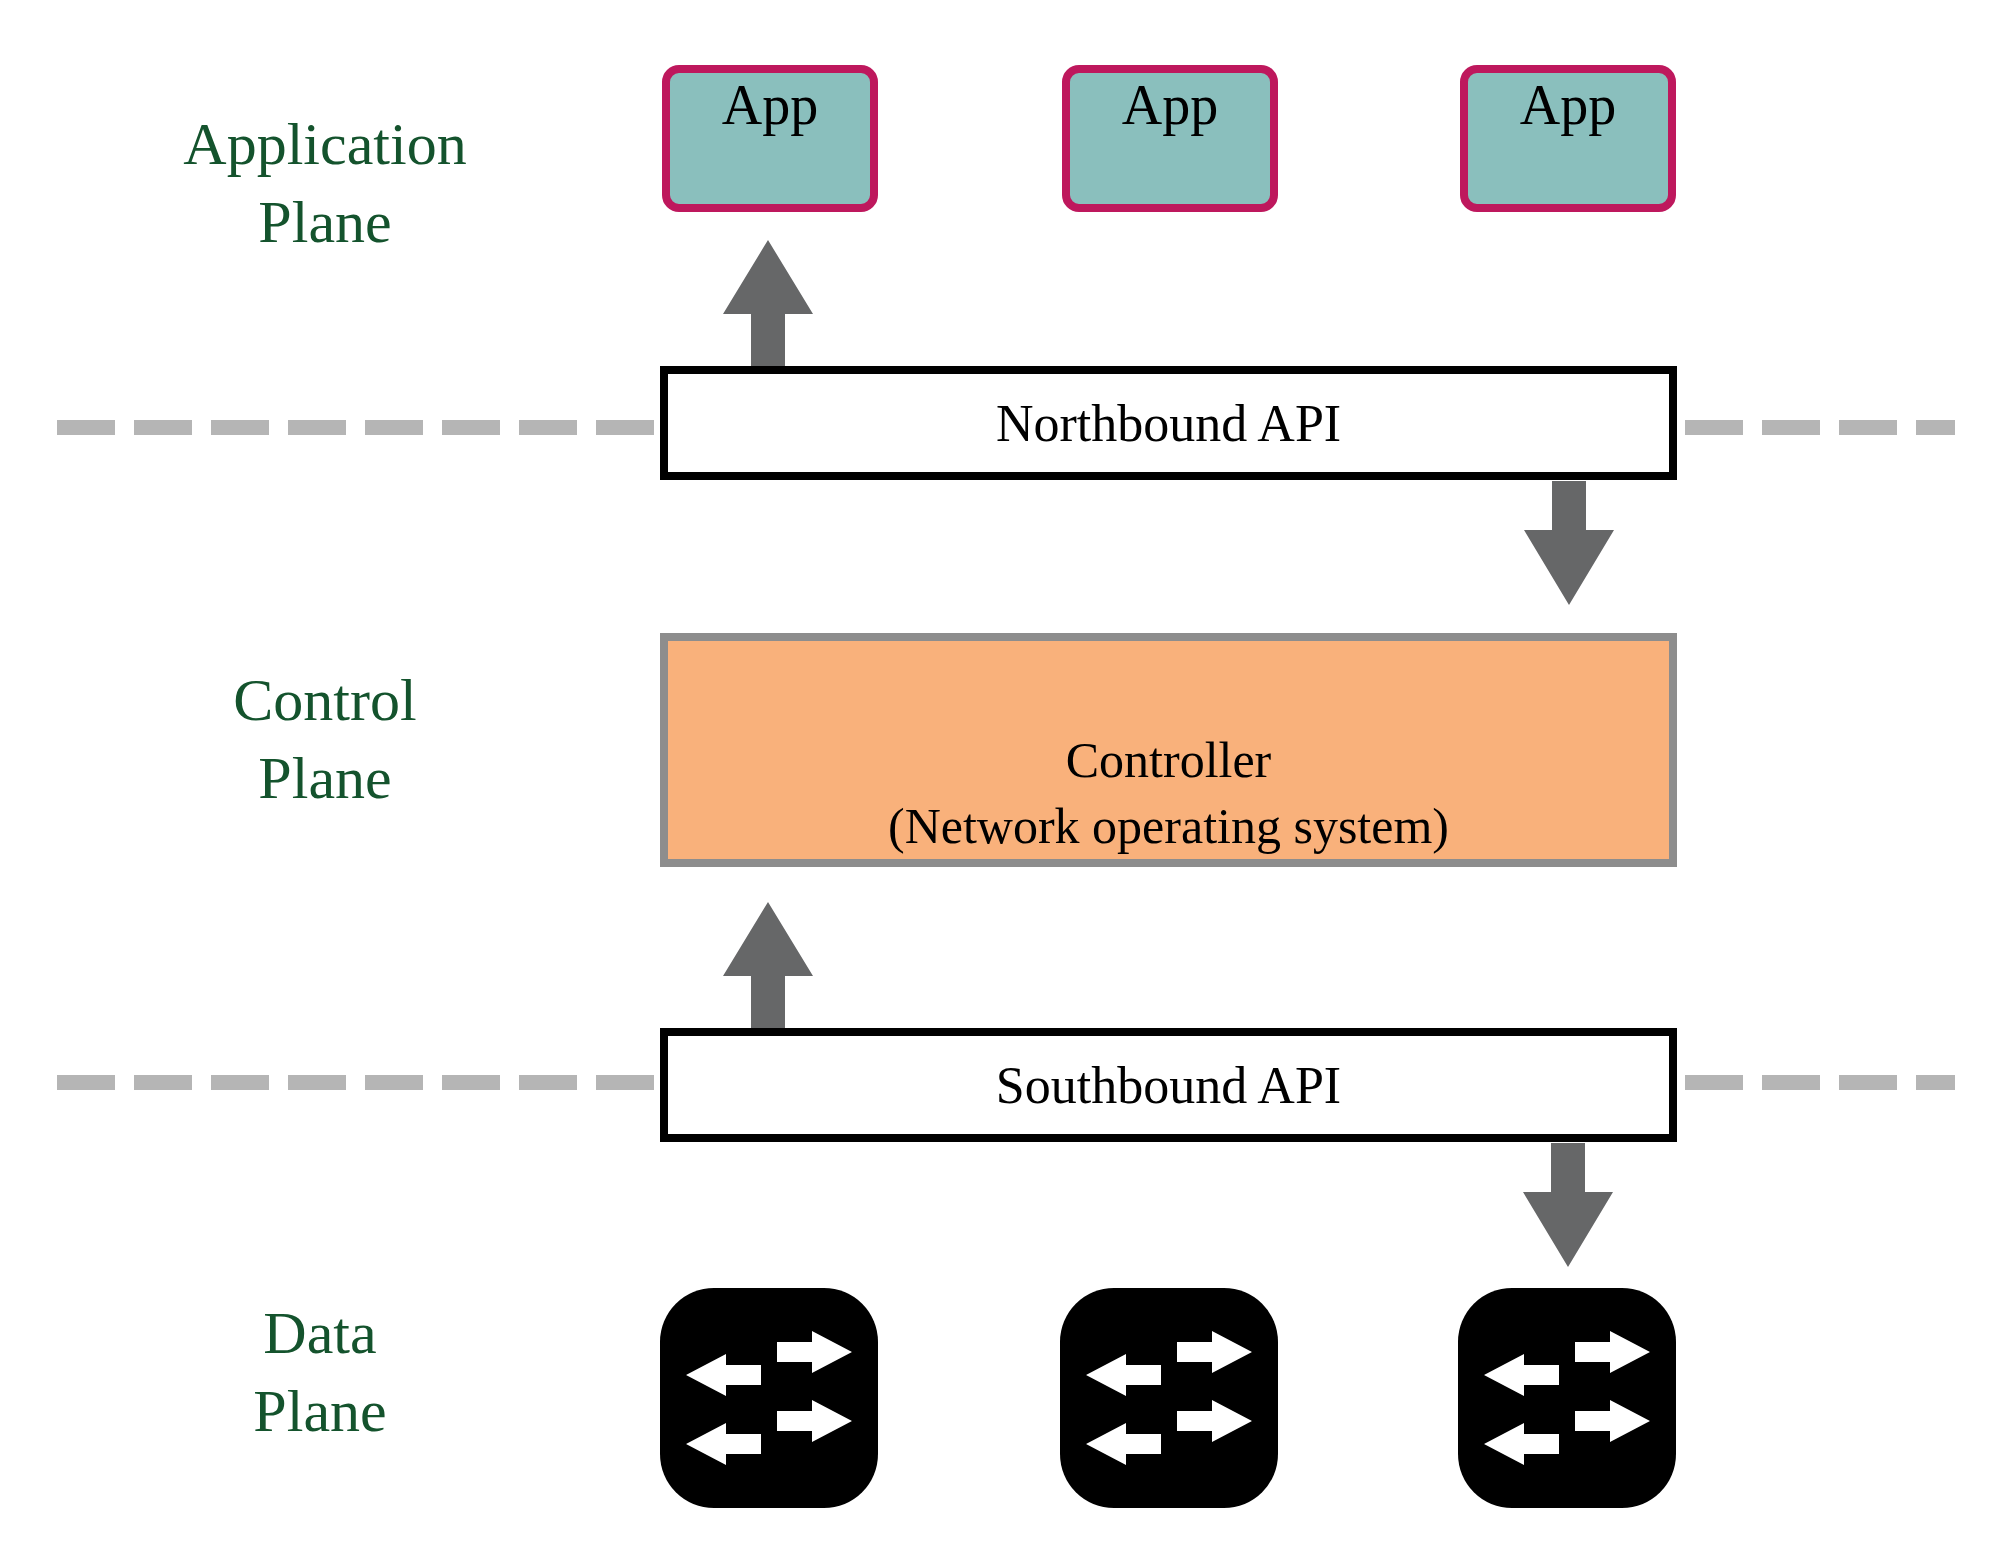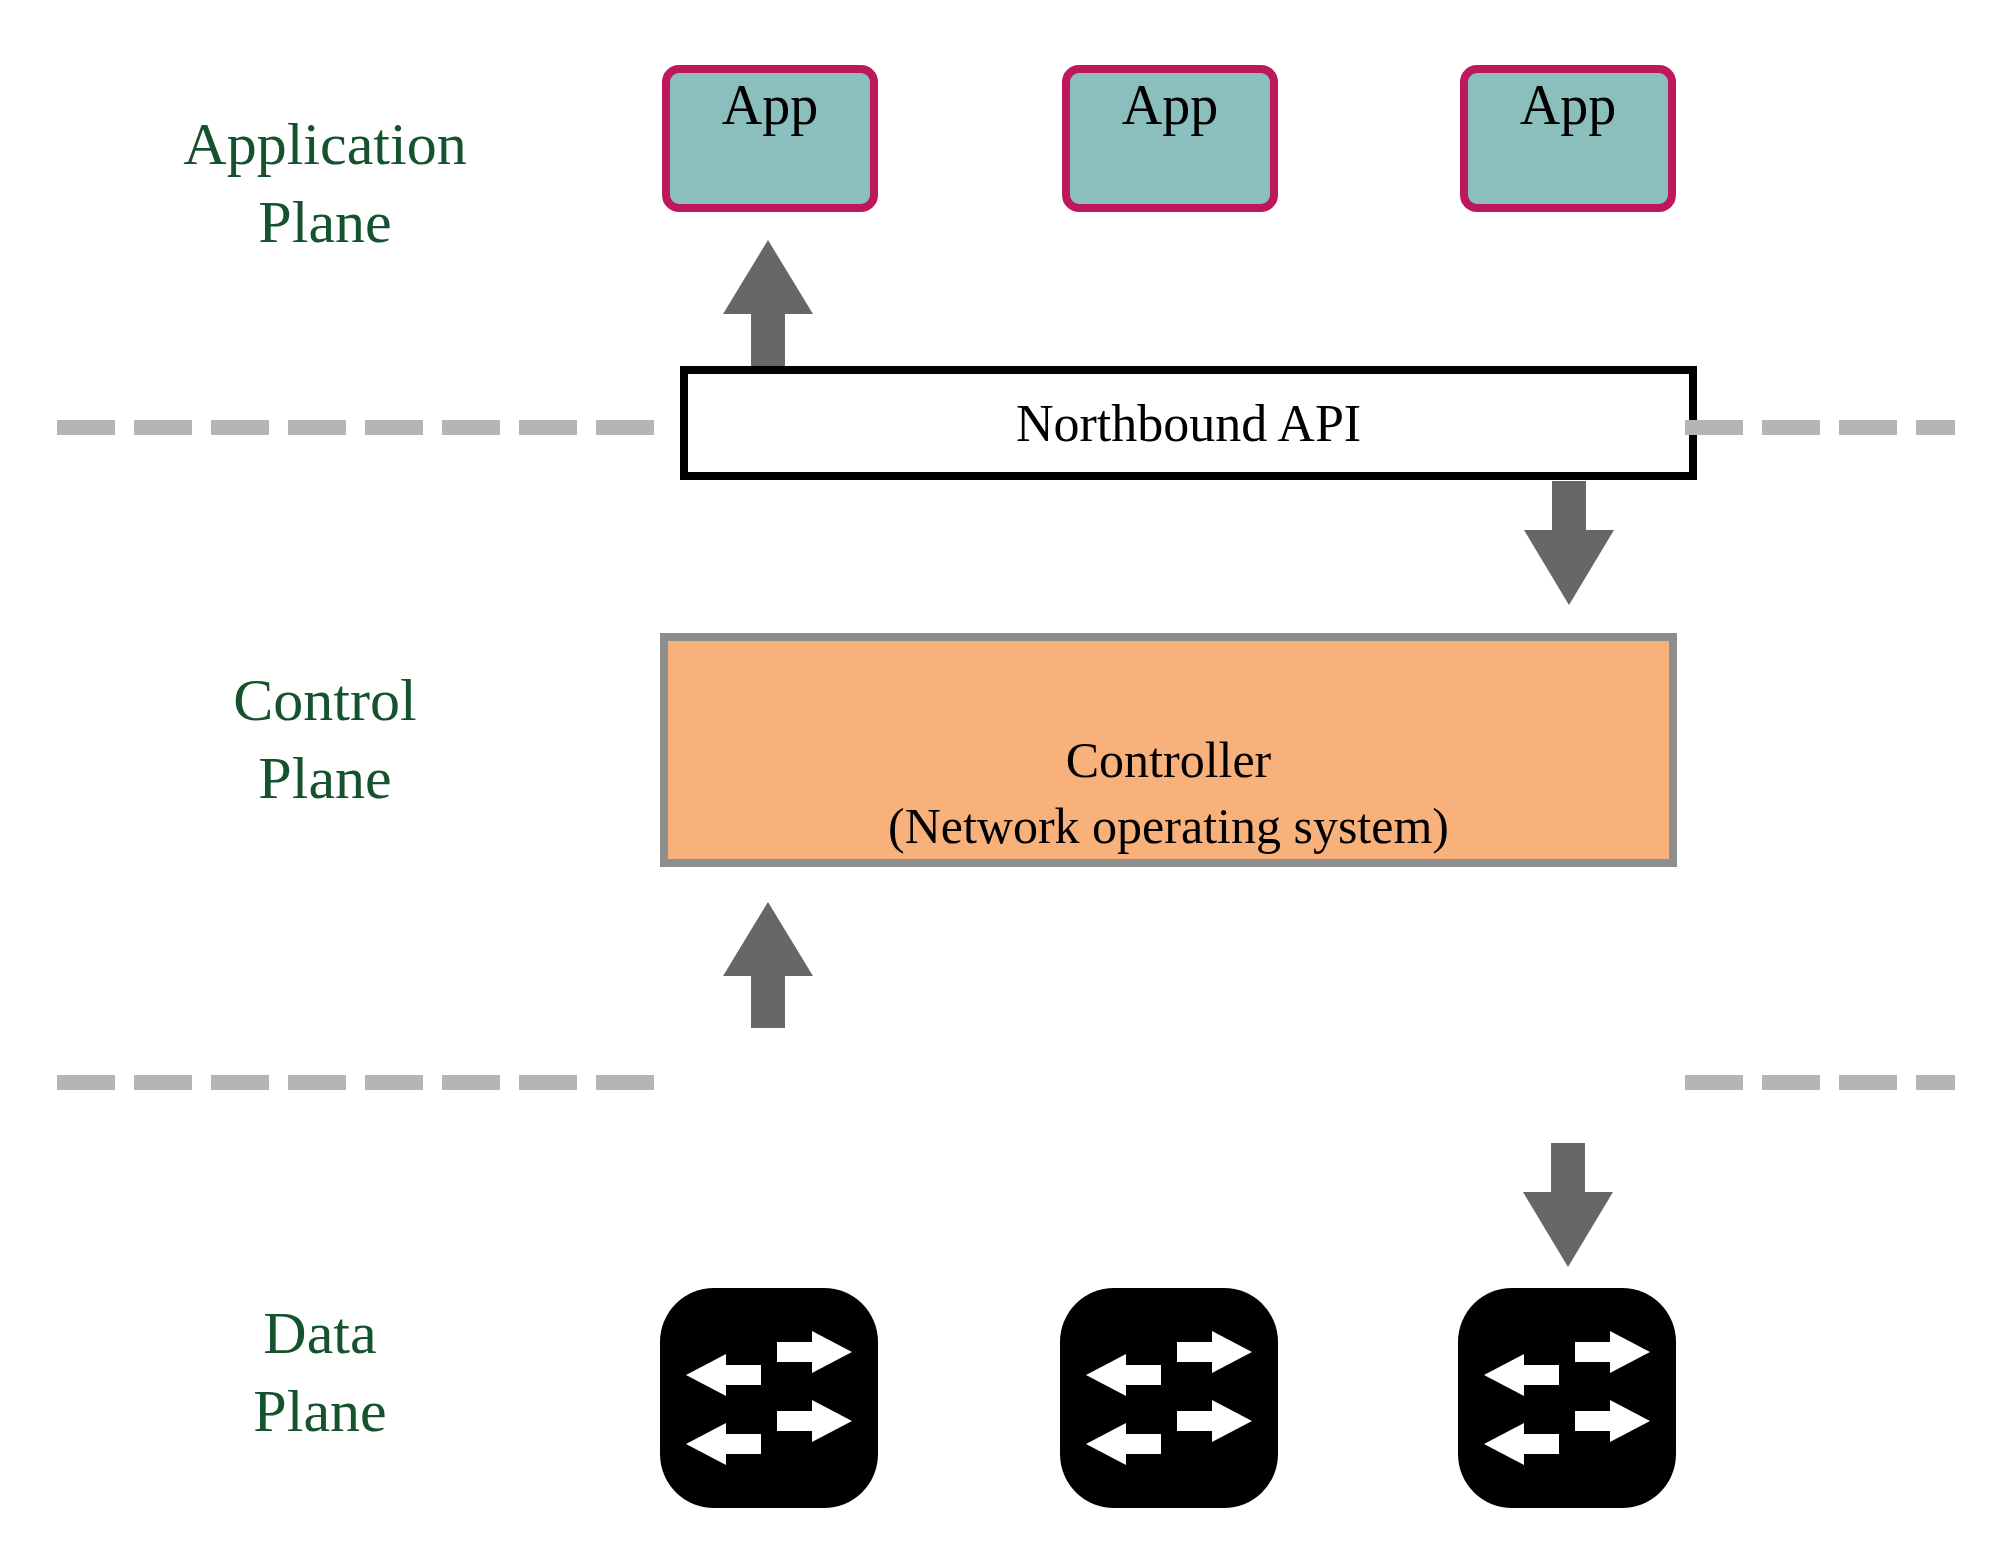--- a/index.html
+++ b/index.html
@@ -25,21 +25,21 @@
     width:216px;height:147px;
     box-sizing:border-box;
     background:#8abfbd;
     border:8px solid #be185d;
     border-radius:17px;
     display:flex;justify-content:center;
     font-size:56px;
   }
   .api-bar{
     position:absolute;
-    left:680px;width:1017px;height:114px;
+    left:660px;width:1017px;height:114px;
     box-sizing:border-box;
     background:#ffffff;
     border:8px solid #000000;
     display:flex;align-items:center;justify-content:center;
     font-size:52px;
   }
   .controller-box{
     position:absolute;
     left:660px;top:633px;
     width:1017px;height:234px;
@@ -97,20 +97,23 @@
 
   <div class="controller-box">
     <span>Controller</span>
     <span>(Network operating system)</span>
   </div>
 
   <svg class="arrow" style="left:723px;top:902px;" width="90" height="126" viewBox="0 0 90 126">
     <polygon points="45,0 90,74 62,74 62,126 28,126 28,74 0,74" fill="#666768"></polygon>
   </svg>
 
+  <div class="api-bar" style="top:1028px;">
+    <span>Southbound API</span>
+  </div>
 
   <div class="dash-seg" style="left:57px;top:1075px;width:603px;"></div>
   <div class="dash-seg" style="left:1685px;top:1075px;width:270px;"></div>
 
   <svg class="arrow" style="left:1523px;top:1143px;" width="90" height="124" viewBox="0 0 90 124">
     <polygon points="28,0 62,0 62,49 90,49 45,124 0,49 28,49" fill="#666768"></polygon>
   </svg>
 
   <svg class="switch" style="left:660px;top:1288px;" viewBox="0 0 218 220">
     <rect x="0" y="0" width="218" height="220" rx="54" fill="#000000"></rect>

